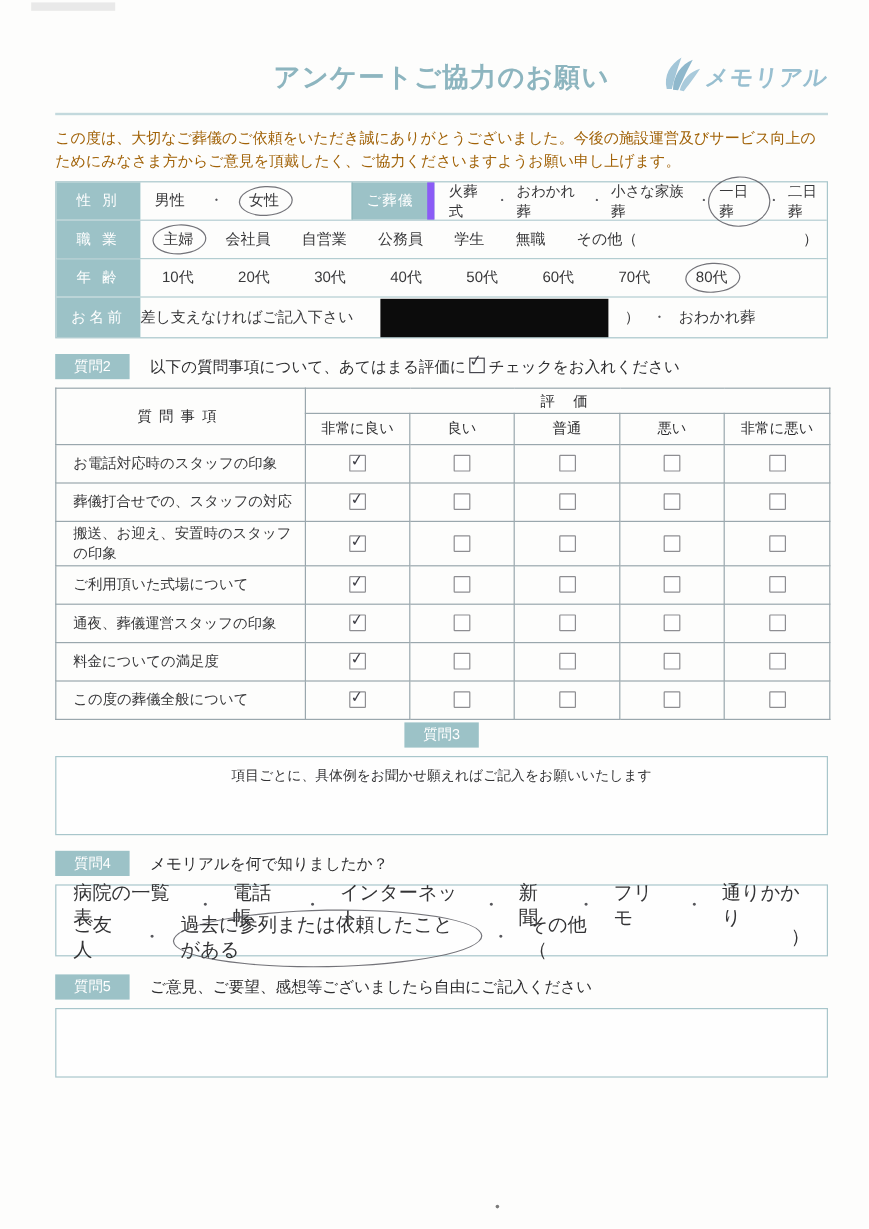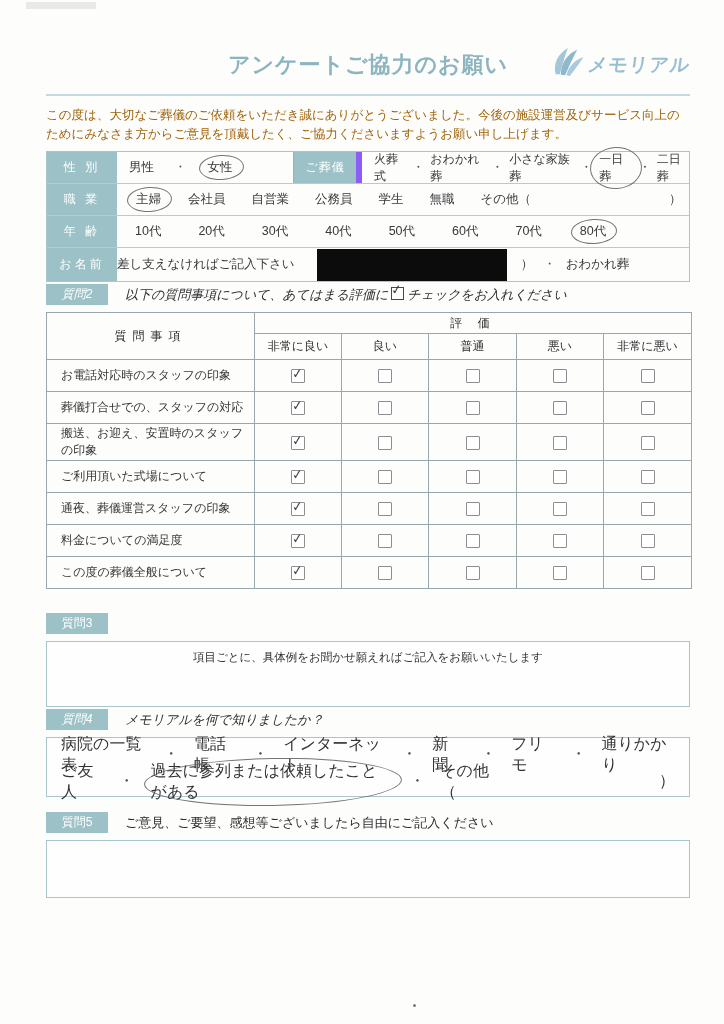--- a/index.html
+++ b/index.html
@@ -14,21 +14,21 @@
   .brand{position:absolute;right:0;top:46px;display:flex;align-items:flex-end;gap:3px;}
   .brand-text{font-size:19px;font-weight:700;color:#98bfd0;transform:skewX(-8deg);letter-spacing:1px;}
 
   .intro{margin:10px 0 0;font-size:12.5px;line-height:19px;color:#a16207;}
 
   
   .q-head{display:flex;align-items:center;gap:17px;}
   .badge{display:inline-block;width:62px;height:21px;line-height:21px;text-align:center;
          background:#9cc2c7;color:#fff;font-size:12px;flex:0 0 62px;}
   .q-label{font-size:13px;font-weight:500;color:#2d2d2f;}
-  .mt15{margin-top:15px;} .mt13{margin-top:2px;font-style:italic;} .mt11{margin-top:24px;}
+  .mt15{margin-top:15px;} .mt13{margin-top:13px;} .mt11{margin-top:2px;justify-content:center;}
 
   
   .t1{margin-top:7px;border:1px solid #a8c6cb;}
   .t1-row{display:flex;align-items:stretch;height:31px;border-top:1px solid #b3cdd1;}
   .t1-row:first-child{border-top:none;}
   .t1-row.name-row{height:33px;overflow:visible;}
   .t1-h{background:#9cc2c7;color:#fff;flex:0 0 70px;display:flex;align-items:center;
         justify-content:center;font-size:12px;letter-spacing:3px;}
   .t1-h.mid{flex:0 0 62px;letter-spacing:1px;border-left:1px solid #8fb8bd;border-right:6px solid #8b5cf6;margin-left:16px;}
   .t1-c{display:flex;align-items:center;font-size:12.5px;}

